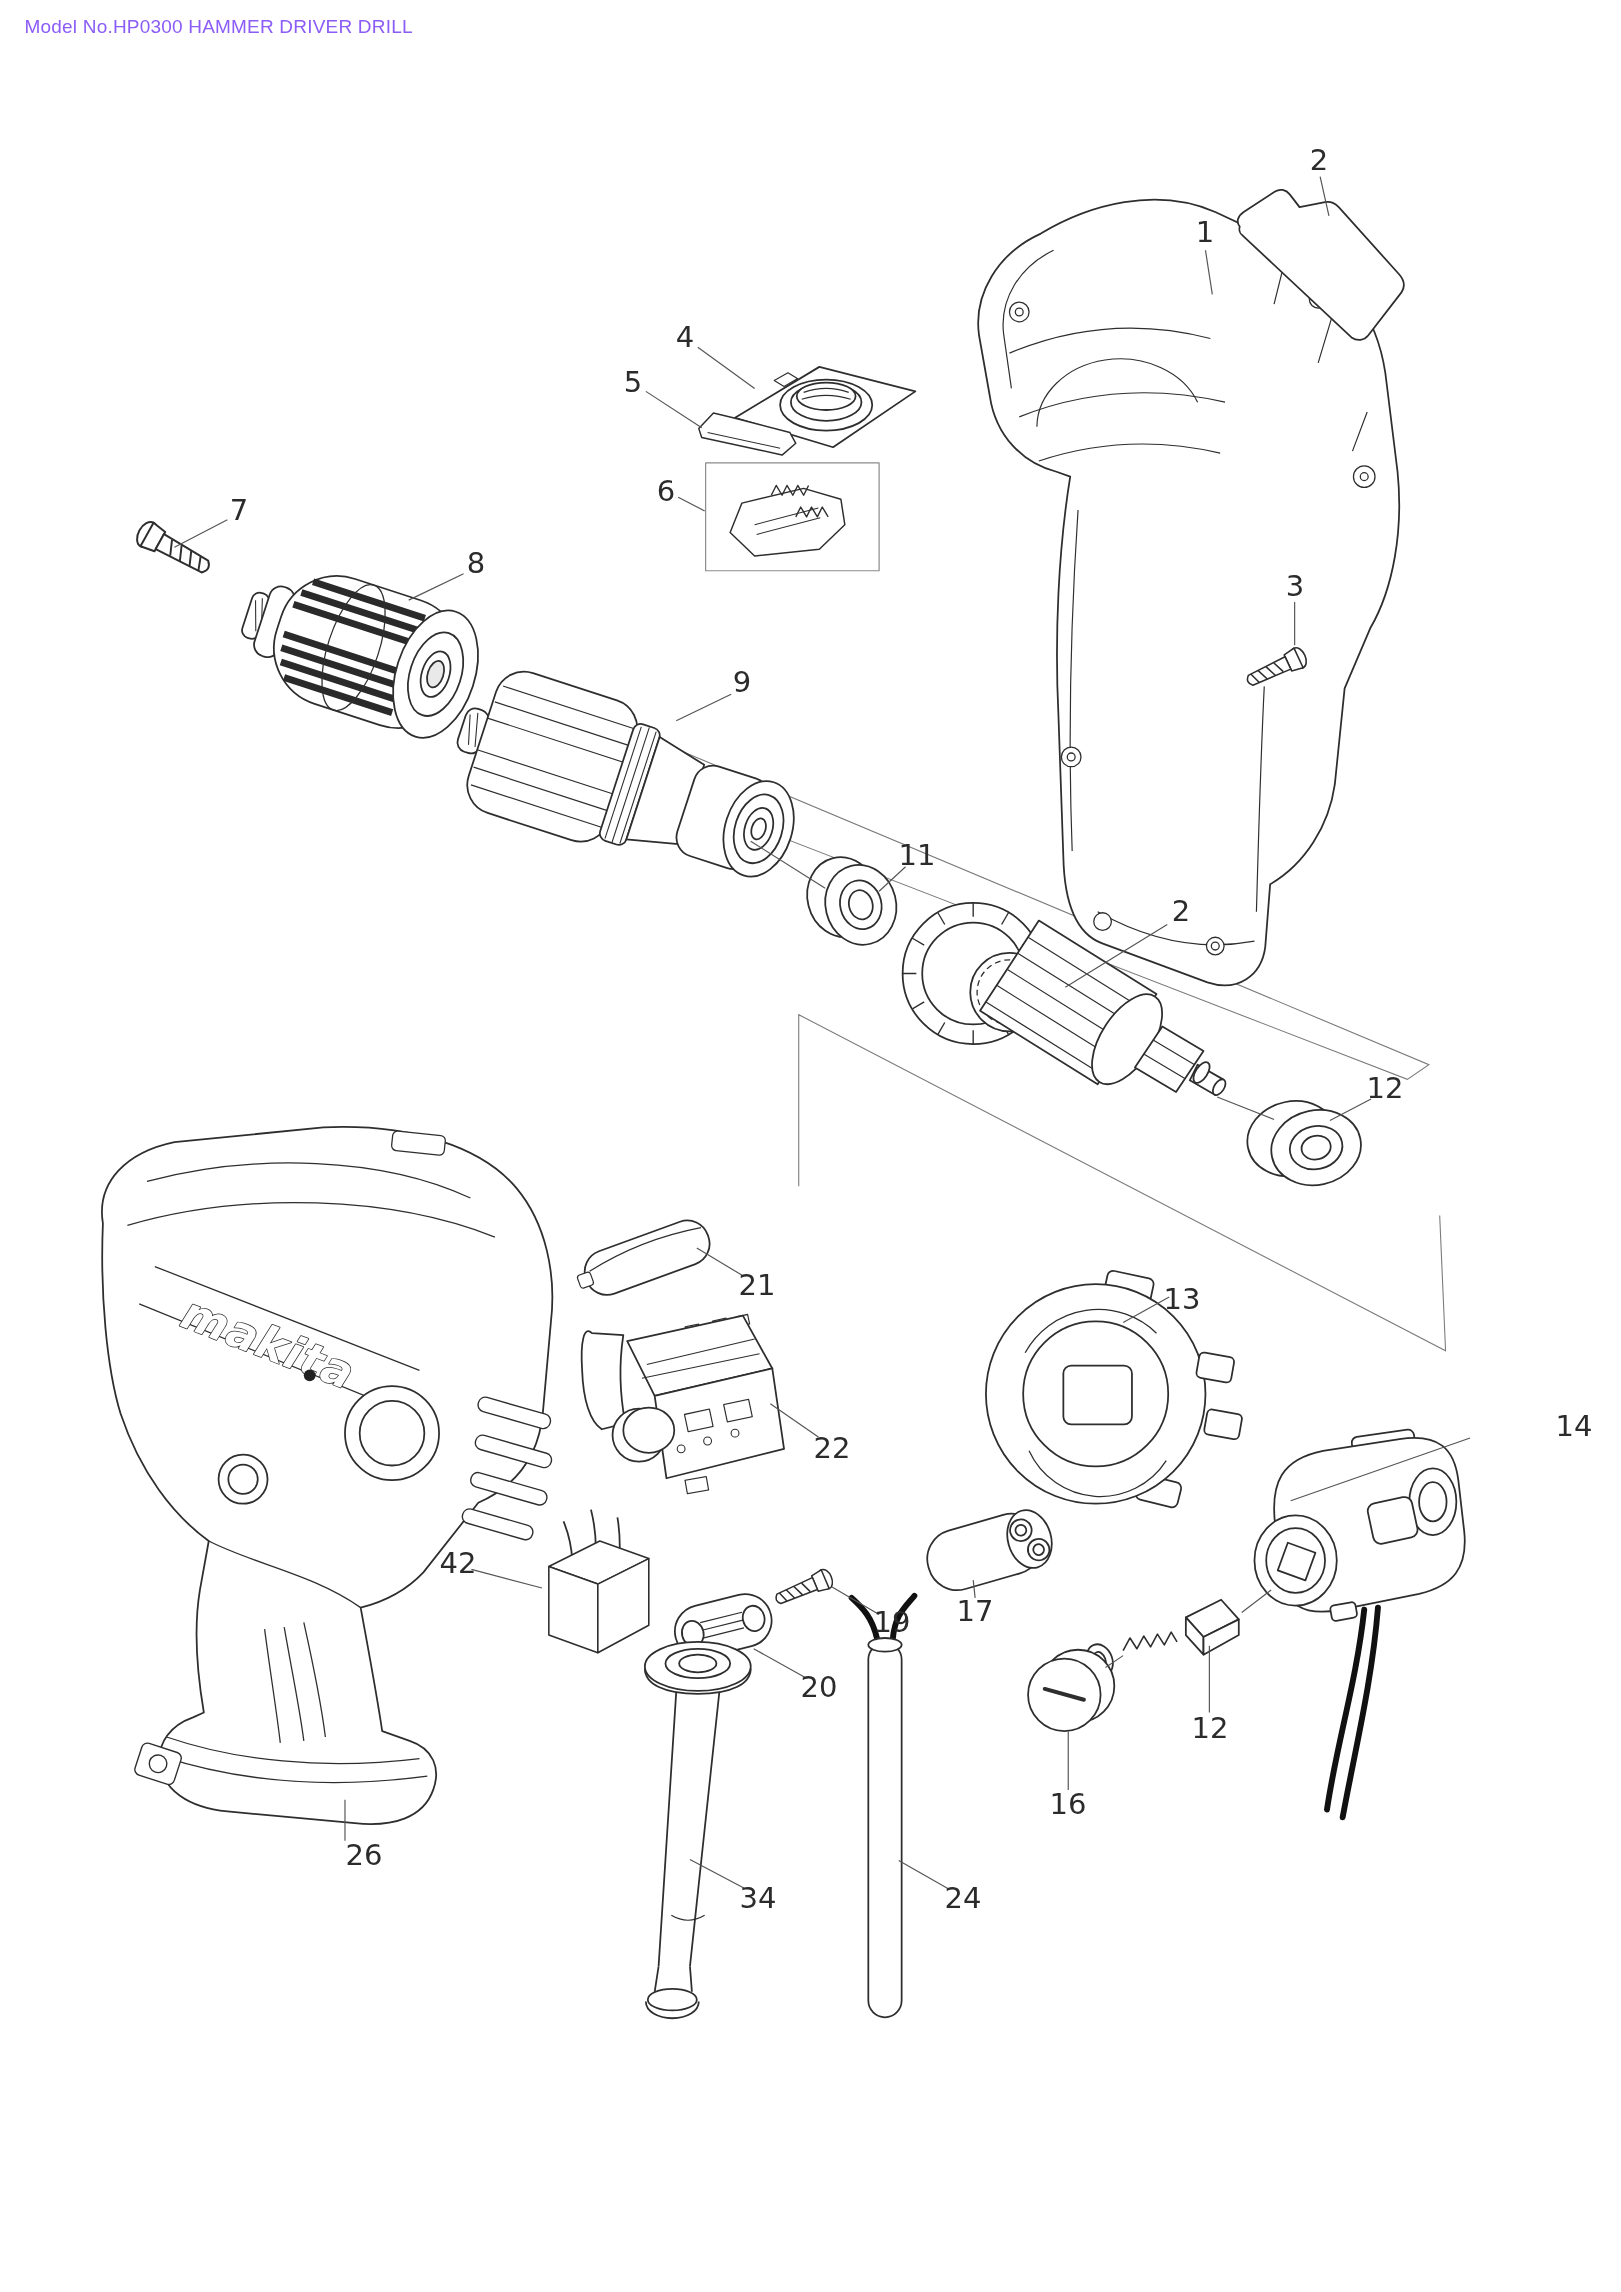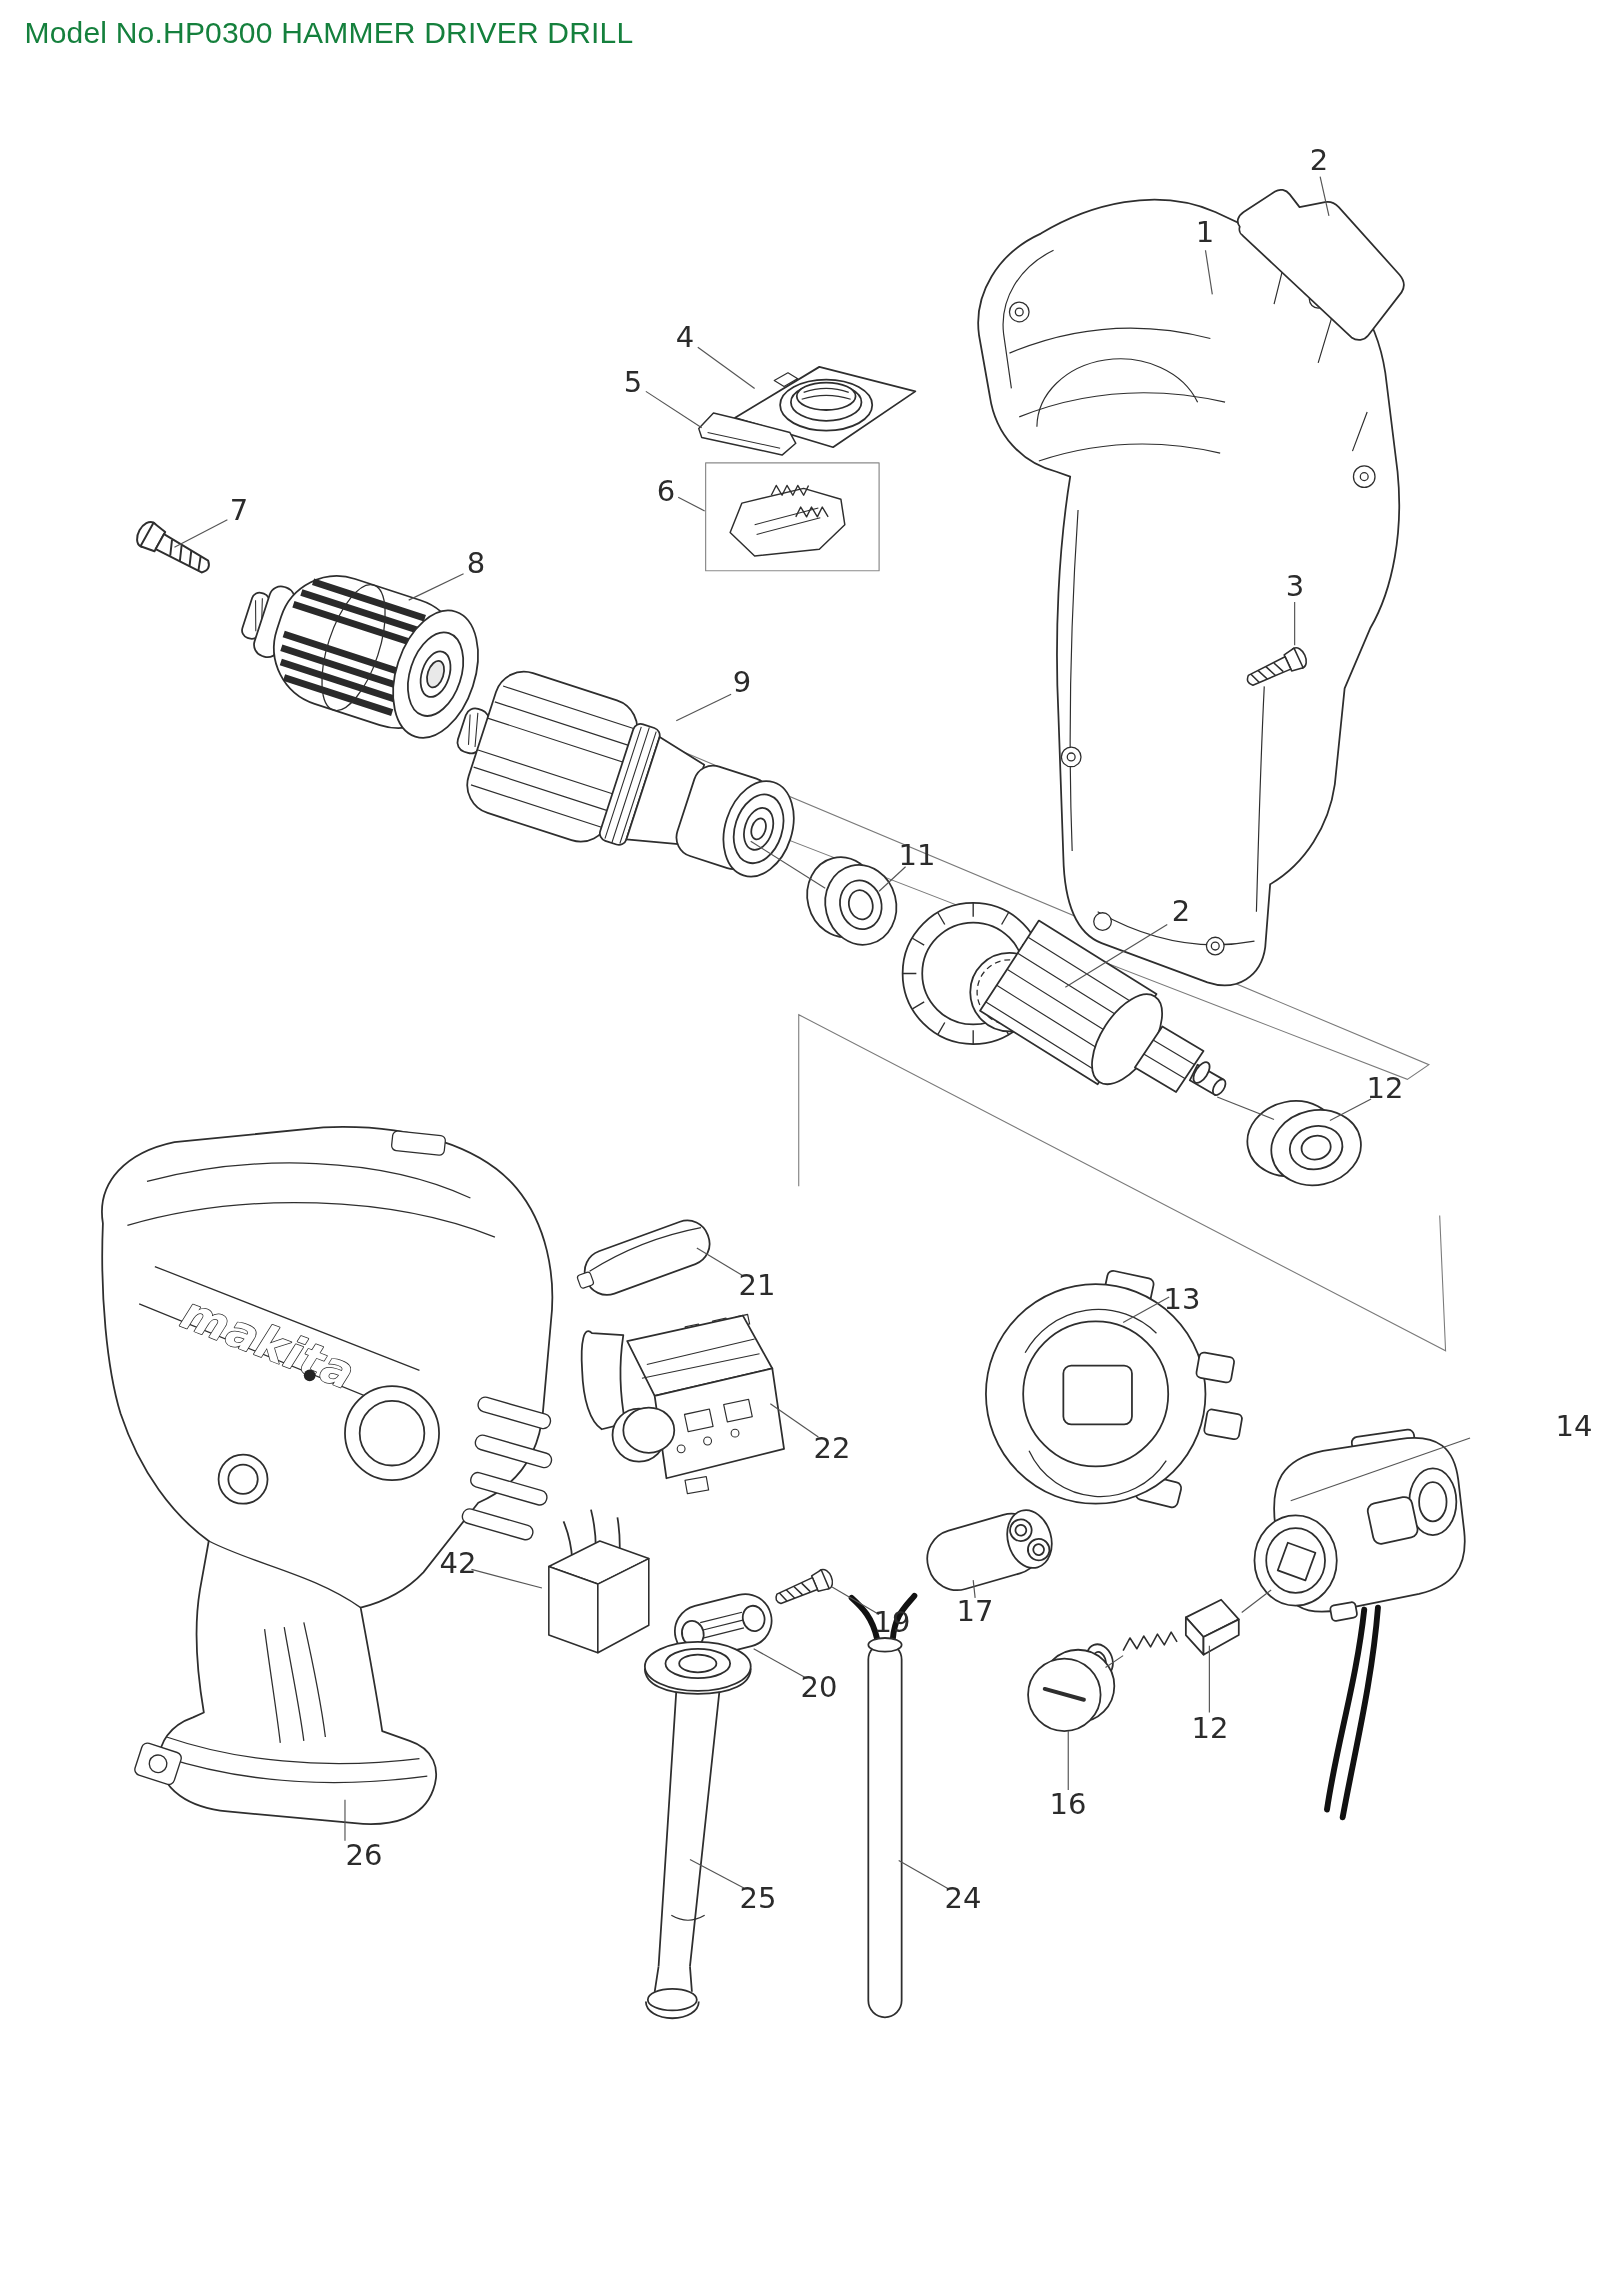--- a/index.html
+++ b/index.html
@@ -1,19 +1,19 @@
 <!DOCTYPE html>
 <html><head>
 <meta charset="utf-8">
 <style>
   html,body{margin:0;padding:0;background:#fff;}
   body{width:1621px;height:2293px;position:relative;overflow:hidden;
        font-family:"Liberation Sans",sans-serif;}
   .art{position:absolute;left:0;top:0;}
-  .title{position:absolute;left:24.5px;top:15.7px;font-size:30px;color:#15803d;
+  .title{position:absolute;left:24.5px;top:15.7px;font-size:19px;color:#8b5cf6;
          font-weight:400;letter-spacing:0.2px;white-space:nowrap;}
   .plabel{position:absolute;transform:translate(-50%,-50%);font-size:29px;
           color:#2b2b2b;font-family:"DejaVu Sans","Liberation Sans",sans-serif;
           white-space:nowrap;user-select:none;}
 </style>
 </head>
 <body>
 
 <svg class="art" width="1621" height="2293" viewBox="0 0 1654 2339">
   <defs>
@@ -368,16 +368,16 @@
   <span class="plabel" style="left:1574px;top:1426px">14</span>
   <span class="plabel" style="left:1210px;top:1728px">12</span>
   <span class="plabel" style="left:1068px;top:1804px">16</span>
   <span class="plabel" style="left:975px;top:1611px">17</span>
   <span class="plabel" style="left:892px;top:1622px">19</span>
   <span class="plabel" style="left:819px;top:1687px">20</span>
   <span class="plabel" style="left:757px;top:1285px">21</span>
   <span class="plabel" style="left:832px;top:1448px">22</span>
   <span class="plabel" style="left:458px;top:1563px">42</span>
   <span class="plabel" style="left:963px;top:1898px">24</span>
-  <span class="plabel" style="left:758px;top:1898px">25</span>
+  <span class="plabel" style="left:758px;top:1898px">34</span>
   <span class="plabel" style="left:364px;top:1855px">26</span>
 </div>
 
 
 </body></html>

